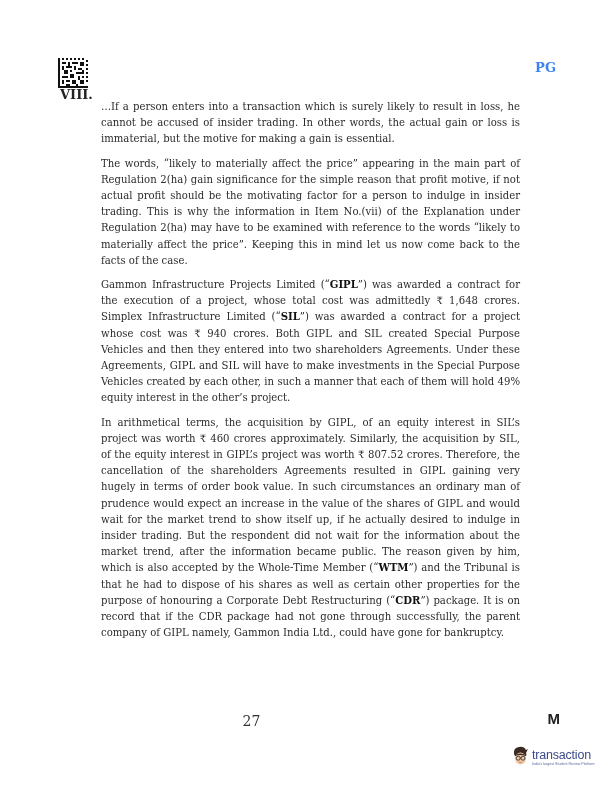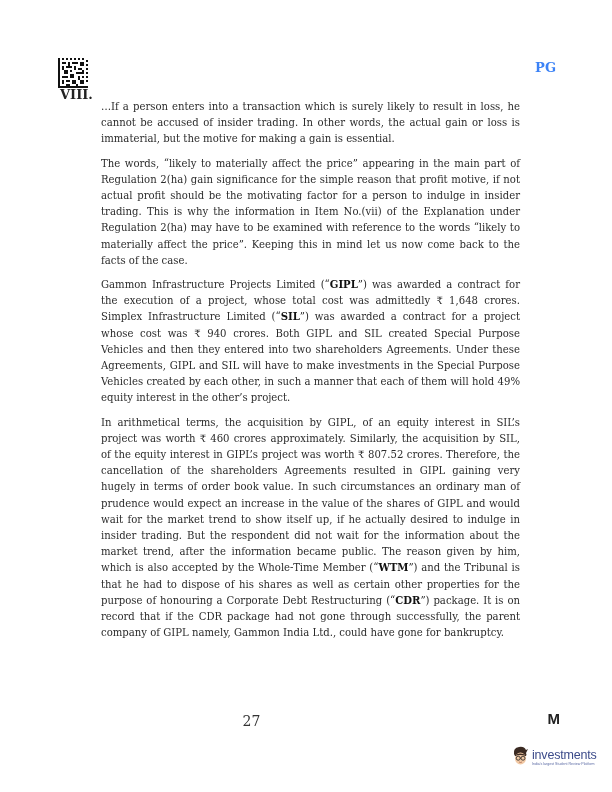--- a/index.html
+++ b/index.html
@@ -84,16 +84,16 @@
       <path d="M2 8 Q1 2 7 1 Q12 0 14 4 L16 3 L14 7 Q15 9 14 10 L3 10 Z" fill="#3a2a22"></path>
       <ellipse cx="8.5" cy="12.5" rx="5.5" ry="6" fill="#f1c9a5"></ellipse>
       <path d="M3 9 Q8 6 14 9 L14 10 Q8 8 3 10 Z" fill="#3a2a22"></path>
       <circle cx="6.2" cy="12.2" r="2" fill="none" stroke="#222" stroke-width="0.8"></circle>
       <circle cx="11" cy="12.2" r="2" fill="none" stroke="#222" stroke-width="0.8"></circle>
       <line x1="8.2" y1="12.2" x2="9" y2="12.2" stroke="#222" stroke-width="0.7"></line>
       <path d="M7 16 Q8.5 17 10 16" fill="none" stroke="#a0523c" stroke-width="0.6"></path>
     </svg>
   </span>
   <span class="logo-text">
-    <span class="logo-name">investments</span>
+    <span class="logo-name">transaction</span>
     <span class="logo-tag">India's largest Student Review Platform</span>
   </span>
 </div>
 
 </body></html>

